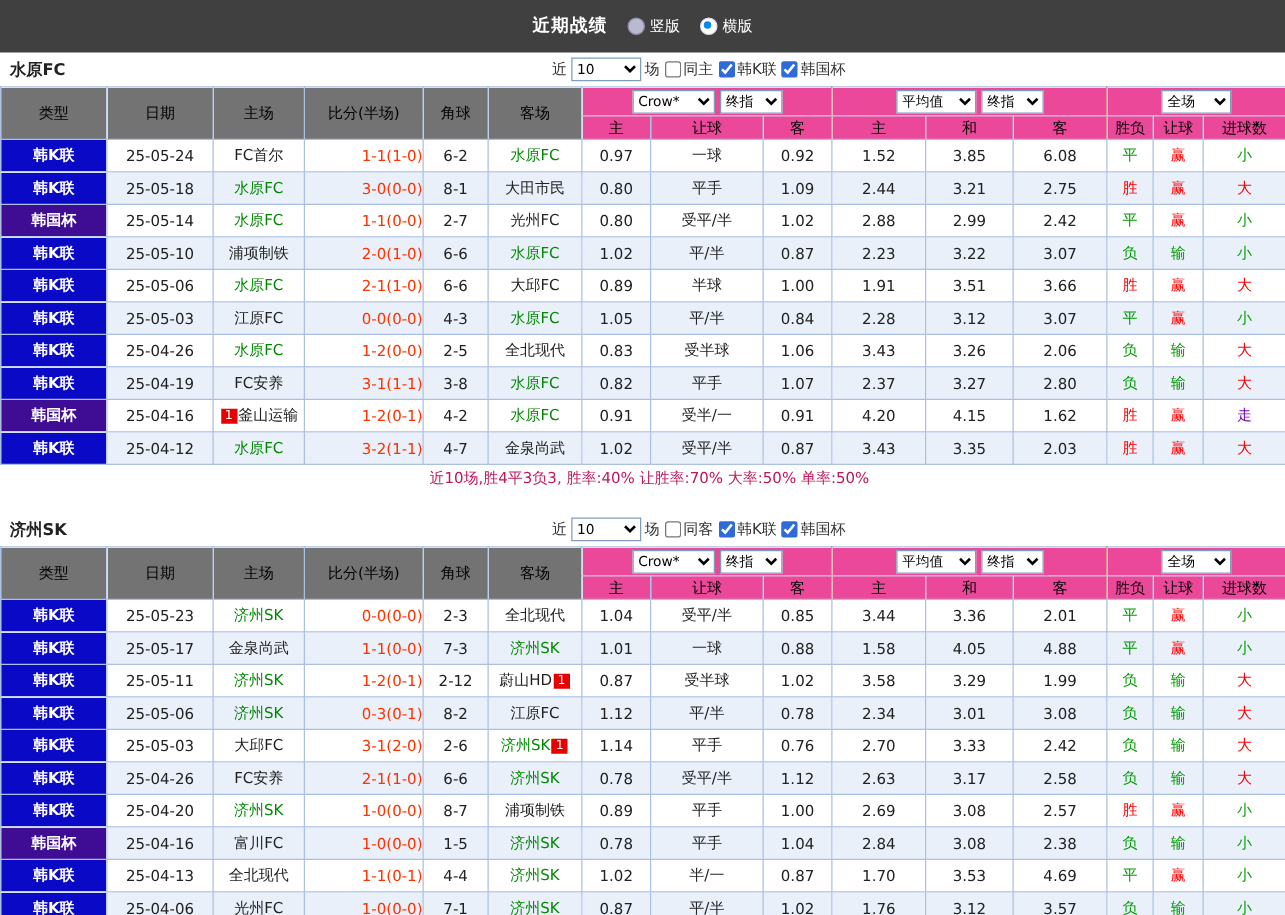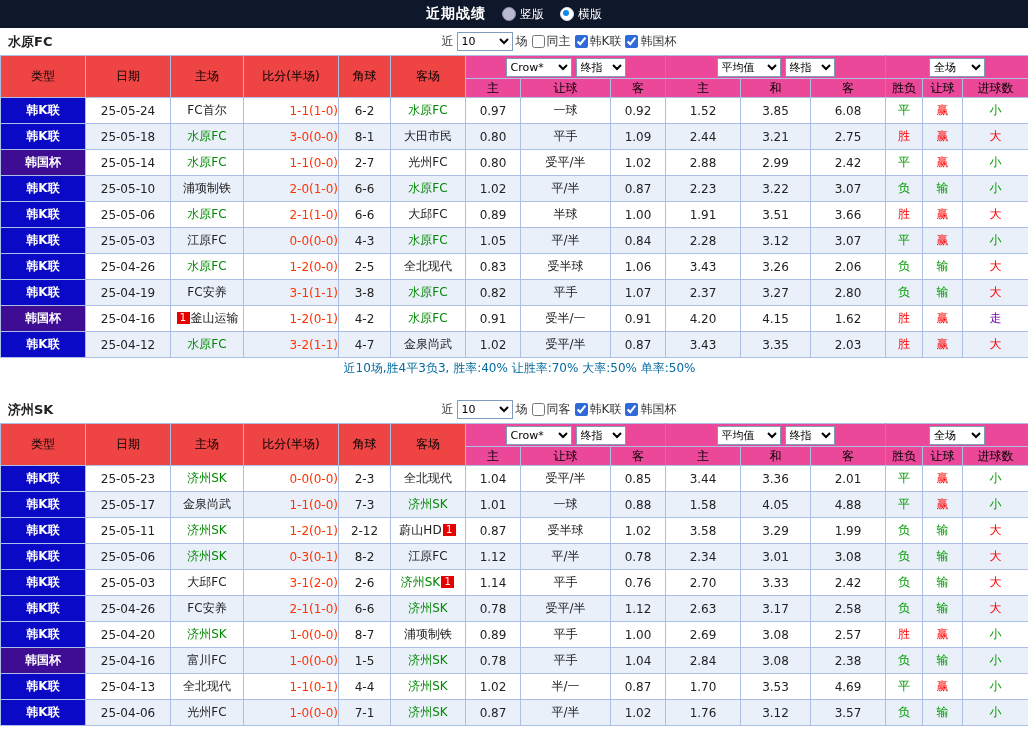--- a/index.html
+++ b/index.html
@@ -1,18 +1,18 @@
 <!DOCTYPE html>
 <html><head>
 <meta charset="utf-8">
 <style>
   html,body{margin:0;padding:0;}
   body{width:1028px;background:#fff;color:#222;font:12px "DejaVu Sans","Liberation Sans",sans-serif;}
 
-  .topbar{height:28px;background:#0f172a;display:flex;align-items:center;justify-content:center;gap:16px;color:#fff;}
+  .topbar{height:42px;background:#404040;display:flex;align-items:center;justify-content:center;gap:16px;color:#fff;}
   .topbar .title{font-size:14px;font-weight:bold;letter-spacing:1px;}
   .radio-opt{display:inline-flex;align-items:center;gap:4px;cursor:pointer;font-size:12px;}
   .rb{width:12px;height:12px;border-radius:50%;background:#b9b9cf;border:1px solid #8f8fae;position:relative;display:inline-block;}
   .rb.sel{background:#fff;border-color:#e0e0ee;}
   .rb.sel::after{content:"";position:absolute;left:2px;top:2px;width:6px;height:6px;border-radius:50%;background:#0b87e8;}
 
   .section-bar{position:relative;height:27px;display:flex;align-items:center;justify-content:center;}
   .section + .section{margin-top:18px;}
   .team-name{position:absolute;left:8px;top:0;height:27px;display:flex;align-items:center;font-size:13px;font-weight:bold;color:#222;}
   .controls{display:flex;align-items:center;gap:3px;margin-left:90px;color:#333;}
@@ -20,38 +20,38 @@
   .controls input[type=checkbox]{width:13px;height:13px;accent-color:#2f6bd8;margin:0 1px;}
 
   select{font:11px "DejaVu Sans","Liberation Sans",sans-serif;height:19px;background:#fff;border:1px solid #7f9db9;}
   .cnt-select{width:56px;}
   .sel-bk{width:66px;}.sel-fin{width:50px;}.sel-avg{width:64px;}.sel-ft{width:56px;}
   .selcell select{margin:0 2px;}
 
   table{border-collapse:collapse;table-layout:fixed;width:1028px;}
   th,td{border:1px solid #aabfe3;text-align:center;padding:0;white-space:nowrap;overflow:hidden;}
   thead th{font-weight:normal;color:#000;background:#ec4899;}
-  th.main{background:#ef4444;}
+  th.main{background:#737373;}
   tr.hrow1 th{height:22px;}
   tr.hrow2 th{height:18px;}
   th.grp-r{border-right-color:#cc7777;}
   tbody td{height:25px;background:#fff;}
   tbody tr:nth-child(even) td{background:#e9f0fa;}
   td.lg{color:#fff;font-weight:bold;}
   td.lg.k{background:#0a0ac6;}
   td.lg.cup{background:#3f0d94;}
   td.score{color:#f30;text-align:right;}
   td.team{cursor:pointer;}
   .focus{color:#008800;}
   .res-win{color:#f00;}
   .res-lose{color:#090;}
   .res-draw{color:#090;}
   .res-push{color:#7700bb;}
   .rc{display:inline-block;background:#e60000;color:#fff;font-size:10px;line-height:12px;min-width:11px;padding:0 1px;margin:0 1px;vertical-align:1px;}
-  .summary{height:20px;display:flex;align-items:center;justify-content:center;color:#0369a1;padding-left:11px;}
+  .summary{height:20px;display:flex;align-items:center;justify-content:center;color:#be185d;padding-left:11px;}
 </style>
 </head>
 <body>
 
 <div class="topbar">
   <span class="title">近期战绩</span>
   <span class="radio-opt">
     <span class="rb"></span>
     <span>竖版</span>
   </span>

